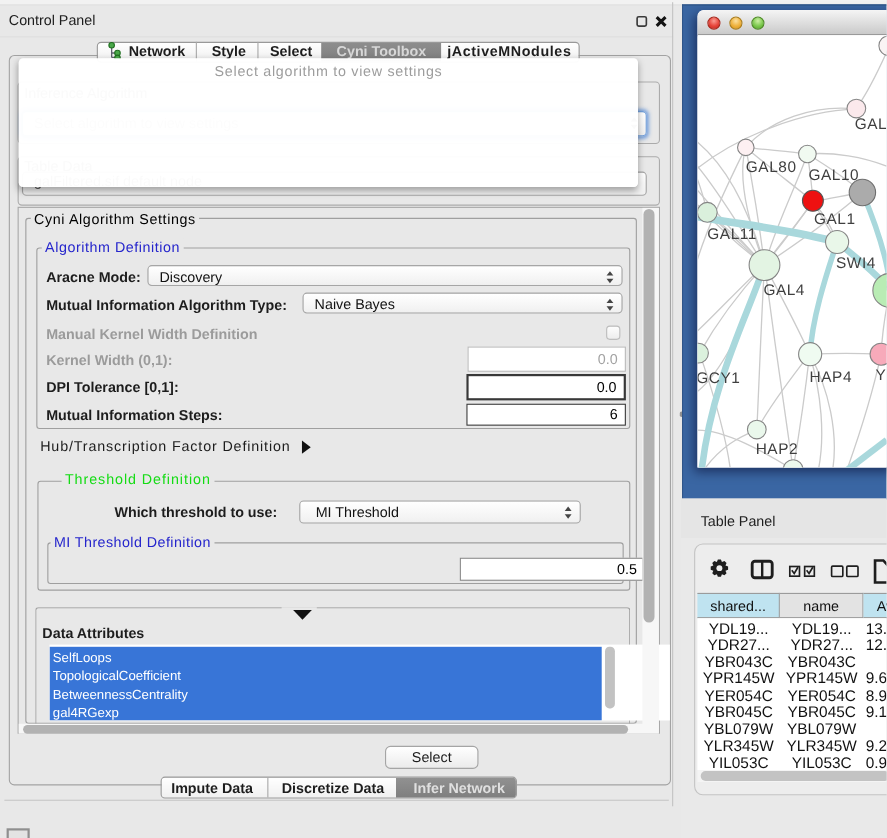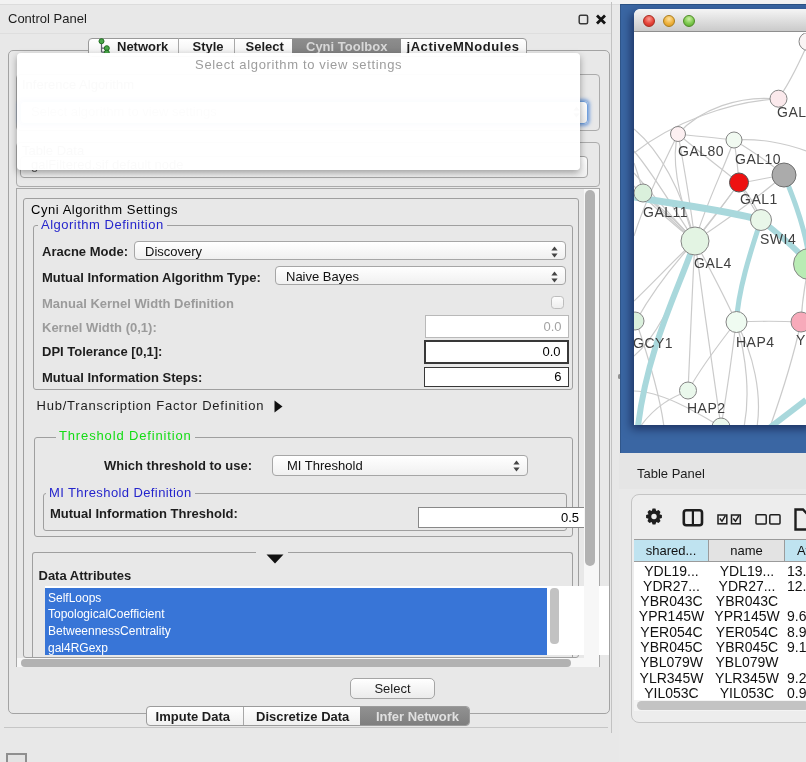--- a/index.html
+++ b/index.html
@@ -61,21 +61,21 @@
 
   <div class="abs" style="left:16px;top:141.5px;width:584px;height:45px;border:1px solid #ababab;border-radius:4px;"></div>
   <div class="abs lbl" style="left:22px;top:143px;color:#555;">Table Data</div>
   <div class="combo" style="left:20px;top:155.5px;width:567.5px;height:22.5px;">
     <span class="ctext" style="top:0px;color:#555;">galFiltered.sif default node</span>
   </div>
 
   <div class="abs" style="left:16px;top:188px;width:584px;height:479px;border:1px solid #a8a8a8;background:#e8e8e8;"></div>
 
   <div class="grp" style="left:23px;top:197.5px;width:555.5px;height:460px;"></div>
-  <div class="gtitle" style="left:28px;top:202px;letter-spacing:0.55px;">Cyni Algorithm Settings</div>
+  <div class="gtitle" style="left:28px;top:192px;letter-spacing:0.55px;">Cyni Algorithm Settings</div>
 
   <div class="grp" style="left:33px;top:224.9px;width:539.5px;height:165.6px;"></div>
   <div class="gtitle" style="left:38px;top:216.5px;color:#2525cc;letter-spacing:0.5px;">Algorithm Definition</div>
   <div class="abs lbl bold" style="left:42px;top:244px;">Aracne Mode:</div>
   <div class="combo" style="left:134px;top:241px;width:432px;height:18.5px;">
     <span class="ctext">Discovery</span>
     <svg class="carr" viewBox="0 0 11 16">
         <path d="M5.5 2.5 L8.6 6.5 H2.4 Z" fill="#444"></path>
         <path d="M5.5 13.5 L2.4 9.5 H8.6 Z" fill="#444"></path>
       </svg>
@@ -107,21 +107,20 @@
   <div class="abs lbl bold" style="left:104px;top:457.5px;">Which threshold to use:</div>
   <div class="combo" style="left:272px;top:455px;width:256px;height:20.5px;">
     <span class="ctext" style="left:14px;">MI Threshold</span>
     <svg class="carr" viewBox="0 0 11 16">
         <path d="M5.5 2.5 L8.6 6.5 H2.4 Z" fill="#444"></path>
         <path d="M5.5 13.5 L2.4 9.5 H8.6 Z" fill="#444"></path>
       </svg>
   </div>
   <div class="grp" style="left:43px;top:492.5px;width:524px;height:38.3px;"></div>
   <div class="gtitle" style="left:46px;top:484.5px;color:#2525cc;letter-spacing:0.4px;">MI Threshold Definition</div>
-  <div class="abs lbl bold" style="left:50px;top:506px;">Mutual Information Threshold:</div>
   <div class="field" style="left:418px;top:506.5px;width:167px;height:21.6px;border:1.5px solid #888;padding:2px 5px 0 0;">0.5</div>
 
   <div class="grp" style="left:32px;top:552px;width:541px;height:113px;border-bottom:none;border-radius:3px 3px 0 0;"></div>
   <div class="abs" style="left:256px;top:551.5px;width:32px;height:13px;background:#e8e8e8;"></div>
   <svg class="abs" style="left:266px;top:553.5px;" width="18" height="10" viewBox="0 0 18 10">
       <path d="M0.5 0.5 L17.5 0.5 L9 9.5 Z" fill="#111"></path>
     </svg>
   <div class="abs lbl bold" style="left:38.5px;top:568px;">Data Attributes</div>
   <div class="abs" style="left:45px;top:585.5px;width:564px;height:69px;background:#fff;overflow:hidden;">
     <div class="abs" style="left:0;top:2.5px;width:501.5px;height:66.5px;background:#3875d7;"></div>

